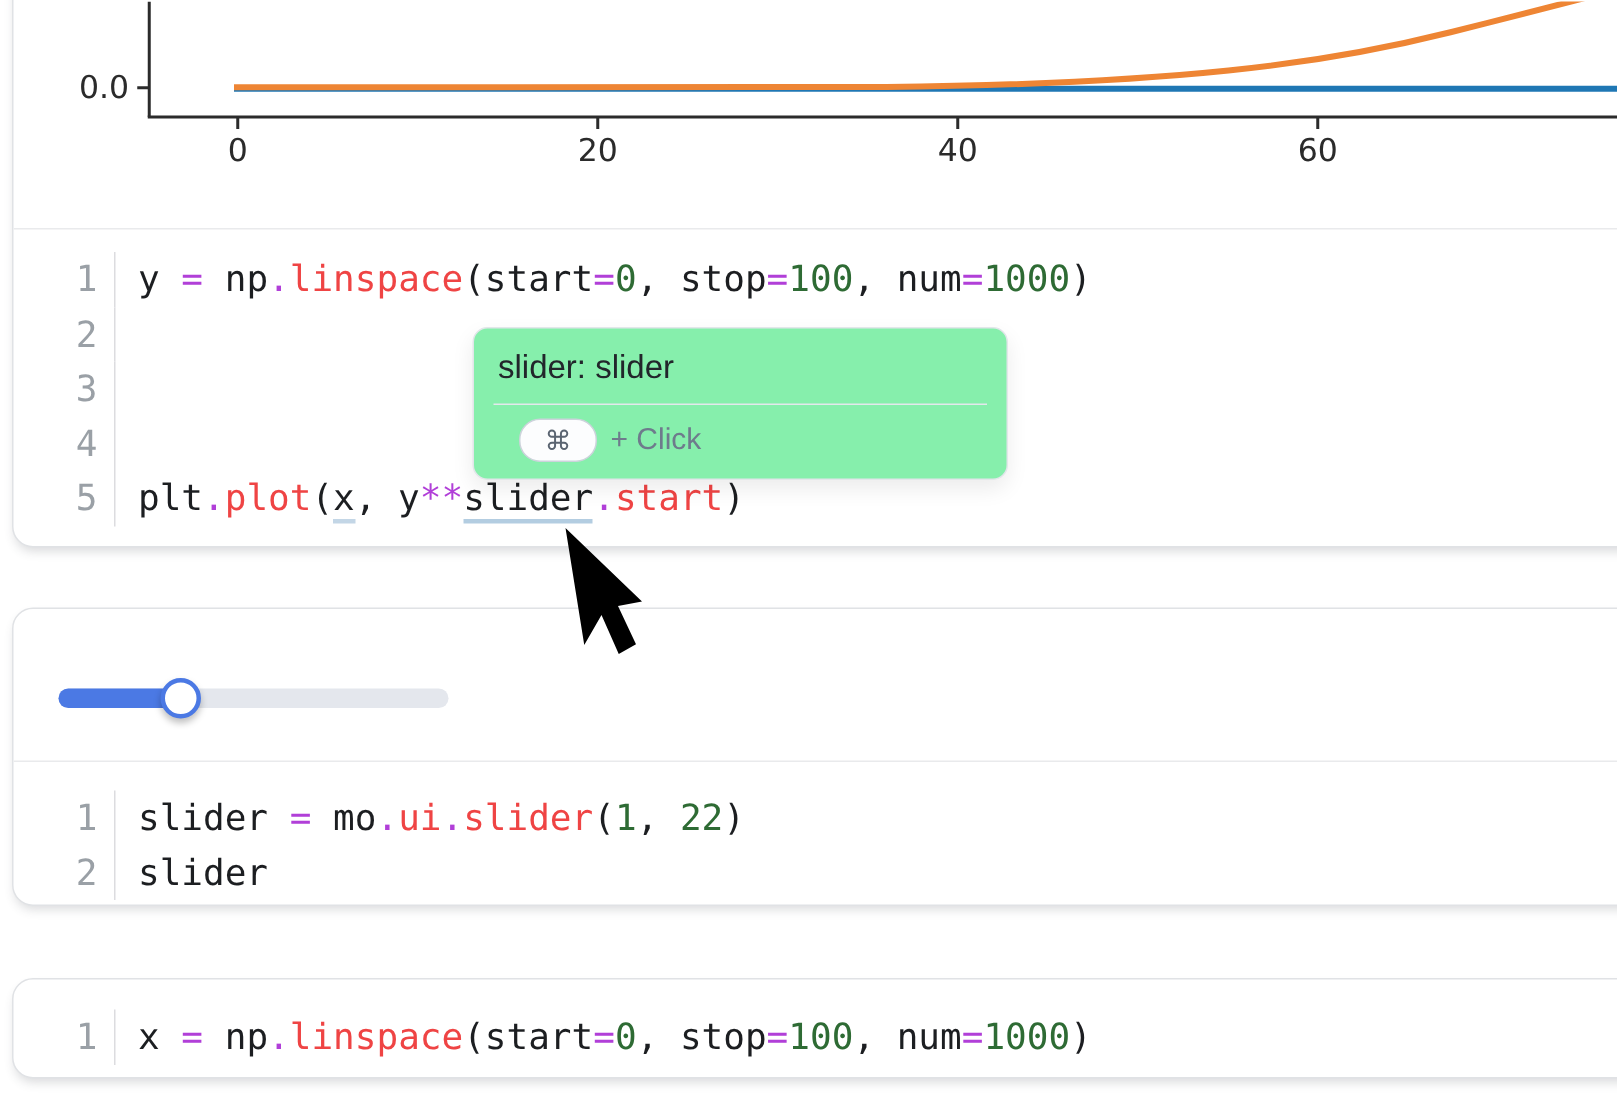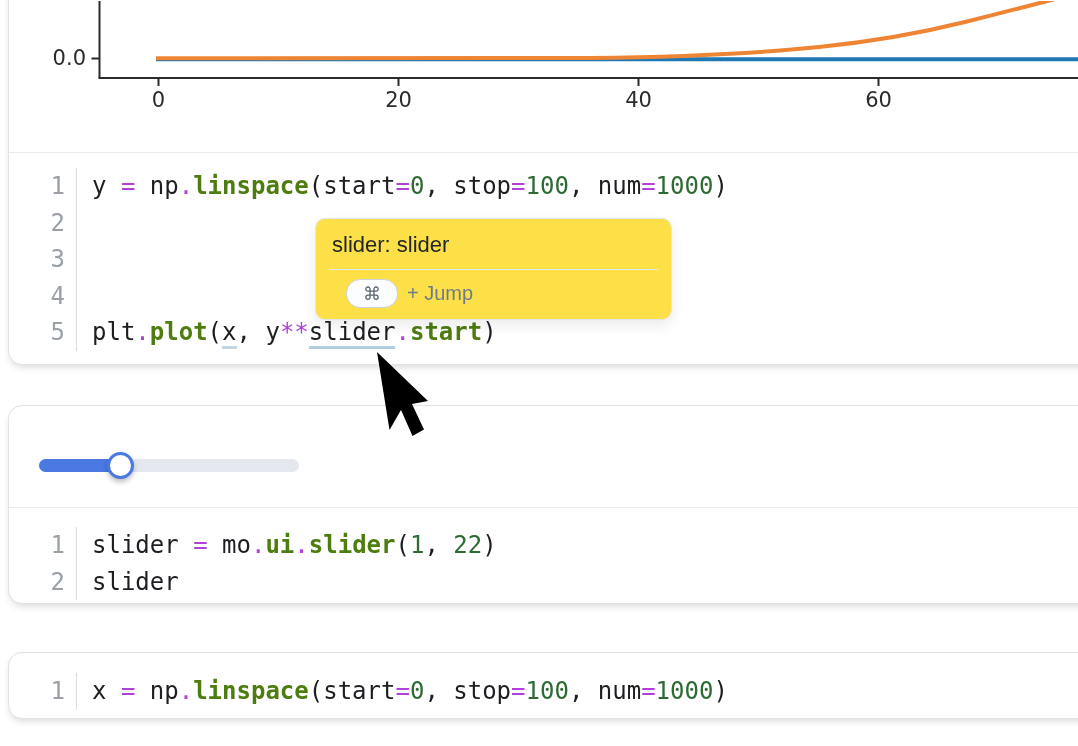--- a/index.html
+++ b/index.html
@@ -13,21 +13,21 @@
   .cell-output{position:relative;border-bottom:1px solid #e9eaec;box-sizing:border-box;}
 
   
   .code-block{font-family:"DejaVu Sans Mono","Liberation Mono",monospace;font-size:24px;}
   .cm-line{display:flex;height:36.5px;line-height:36.5px;white-space:pre;}
   .ln{flex:none;width:68px;box-sizing:border-box;padding-right:11px;text-align:right;
       color:#9aa0a6;border-right:1px solid #dcdcdf;}
   .src{padding-left:15px;}
   .tk-t{color:#1c1e21;}
   .tk-o{color:#b13fd8;}
-  .tk-f{color:#4d7c0f;font-weight:bold;}
+  .tk-f{color:#ef4444;}
   .tk-n{color:#2e6b34;}
   .tk-u{color:#1c1e21;border-bottom:3px solid #c3d6e6;}
   .tk-h{color:#1c1e21;border-bottom:3px solid #b3cde1;}
 
   
   #cell-y{top:-24px;height:389px;}
   #cell-y .cell-output{height:176px;}
   #cell-y .code-block{padding:15px 0 16px 0;}
   #cell-slider{top:405px;height:199px;}
   #cell-slider .cell-output{height:102px;}
@@ -41,21 +41,21 @@
 
   
   .ui-slider{position:absolute;left:30px;top:46px;width:260px;height:27px;}
   .track{position:absolute;left:0;top:7px;width:260px;height:13px;border-radius:7px;background:#e4e7ed;}
   .track-fill{position:absolute;left:0;top:7px;width:92px;height:13px;border-radius:7px;background:#4b79e4;}
   .thumb{position:absolute;left:68px;top:0;width:27px;height:27px;border-radius:50%;
          background:#fff;border:3px solid #4b79e4;box-sizing:border-box;
          box-shadow:0 3px 5px rgba(0,0,0,.25);}
 
   
-  #tooltip{position:absolute;left:315px;top:218px;width:357px;z-index:10;background:#fde047;
+  #tooltip{position:absolute;left:315px;top:218px;width:357px;z-index:10;background:#86efac;
            border:1px solid #e2e6ea;border-radius:10px;box-shadow:0 6px 14px rgba(0,0,0,.08);
            box-sizing:border-box;}
   .tt-title{padding:13px 16px 11px 16px;font-size:22px;color:#22262b;}
   .tt-divider{height:1px;background:#e4e8ec;margin:0 13px;}
   .tt-action{display:flex;align-items:center;padding:9px 12px 11px 16px;font-size:20px;color:#6e7b8c;}
   .kbd{display:inline-flex;align-items:center;justify-content:center;height:27px;min-width:24px;
        padding:0 13px;margin:0 9px 0 14px;border:1.5px solid #ccd3db;border-radius:14px;
        background:#fcfdfe;color:#5b6572;font-size:18px;}
 
   
@@ -116,21 +116,21 @@
     <div class="code-block">
         <div class="cm-line"><span class="ln">1</span><span class="src"><span class="tk-t">x </span><span class="tk-o">=</span><span class="tk-t"> np</span><span class="tk-o">.</span><span class="tk-f">linspace</span><span class="tk-t">(start</span><span class="tk-o">=</span><span class="tk-n">0</span><span class="tk-t">, stop</span><span class="tk-o">=</span><span class="tk-n">100</span><span class="tk-t">, num</span><span class="tk-o">=</span><span class="tk-n">1000</span><span class="tk-t">)</span></span></div>
       </div>
   </section>
 
   <div id="tooltip">
     <div class="tt-title">slider: slider</div>
     <div class="tt-divider"></div>
     <div class="tt-action">
       <span class="kbd">⌘</span>
-      <span>+ Jump</span>
+      <span>+ Click</span>
     </div>
   </div>
 
   <svg id="cursor" width="70" height="100" viewBox="0 0 70 100">
     <polygon points="3,2 15.5,80 27,60 38.5,86 50,79.5 38,54 54,51" fill="#000"></polygon>
   </svg>
 
 </div>
 
 </body></html>

